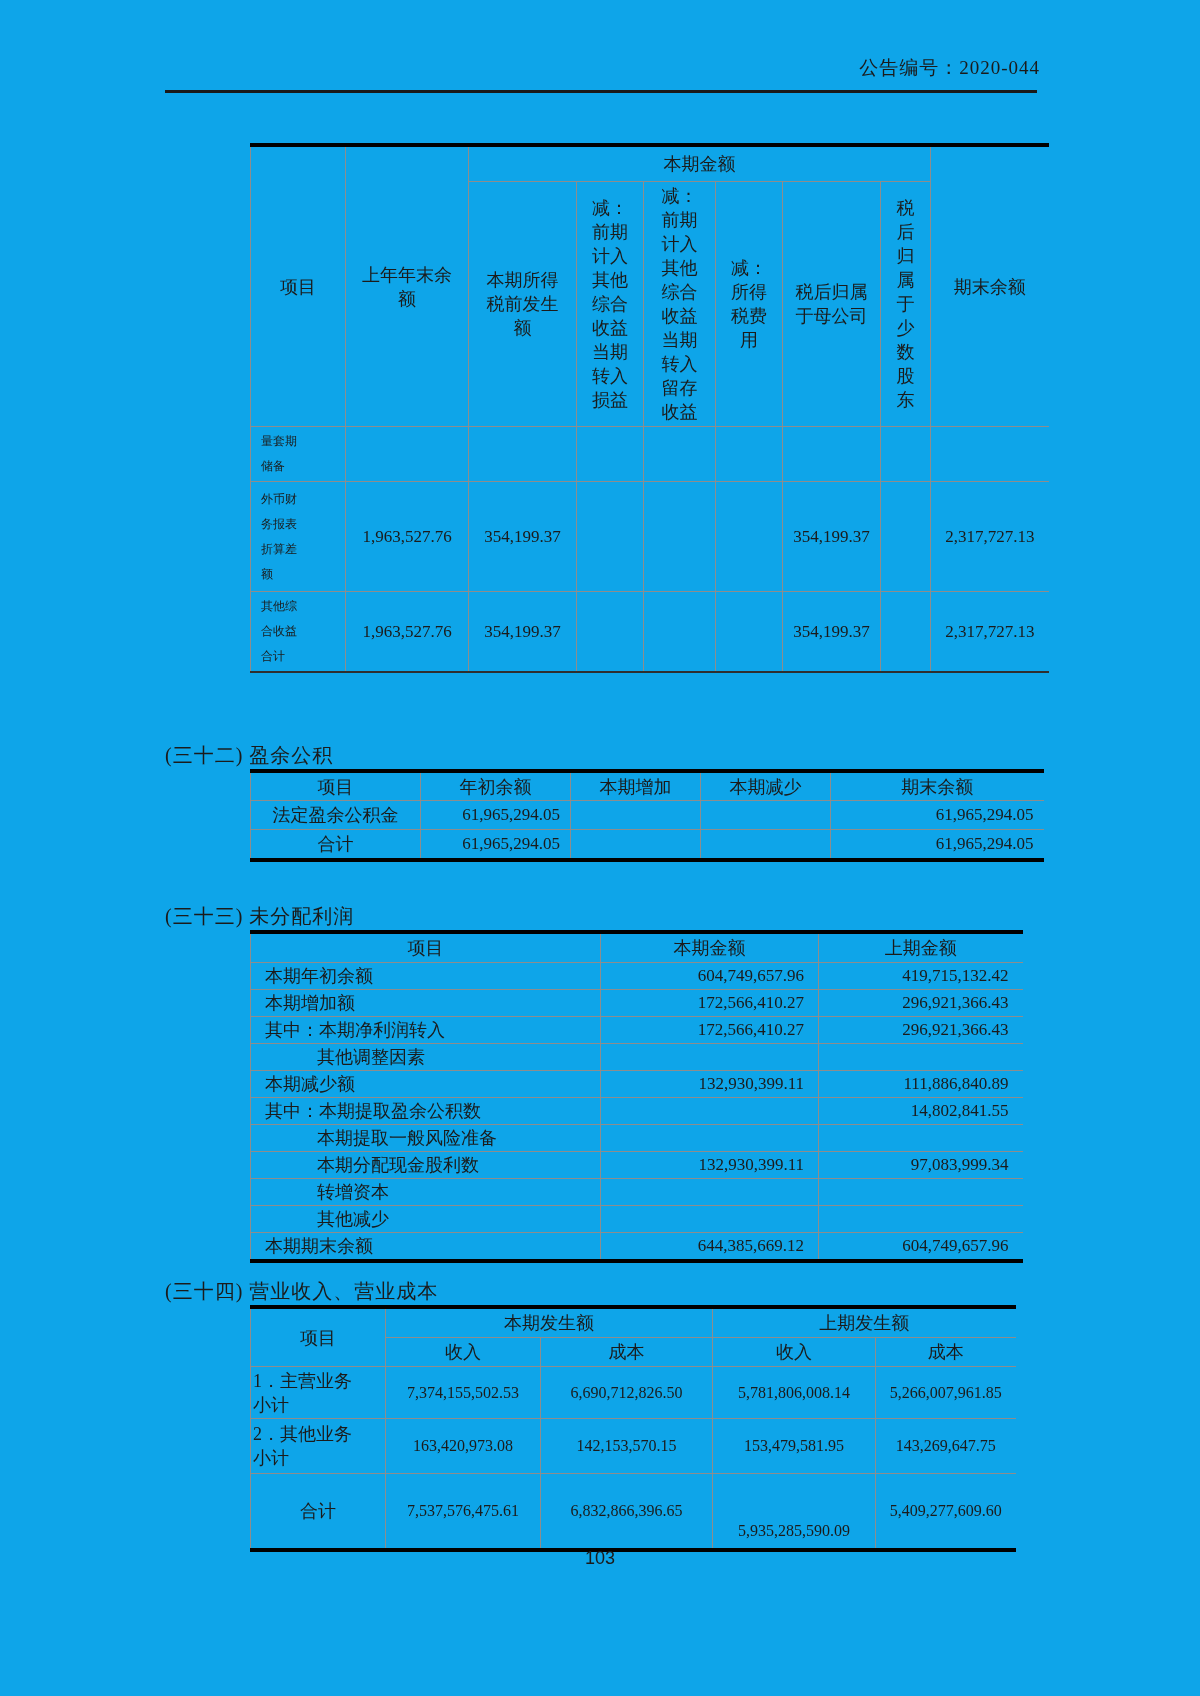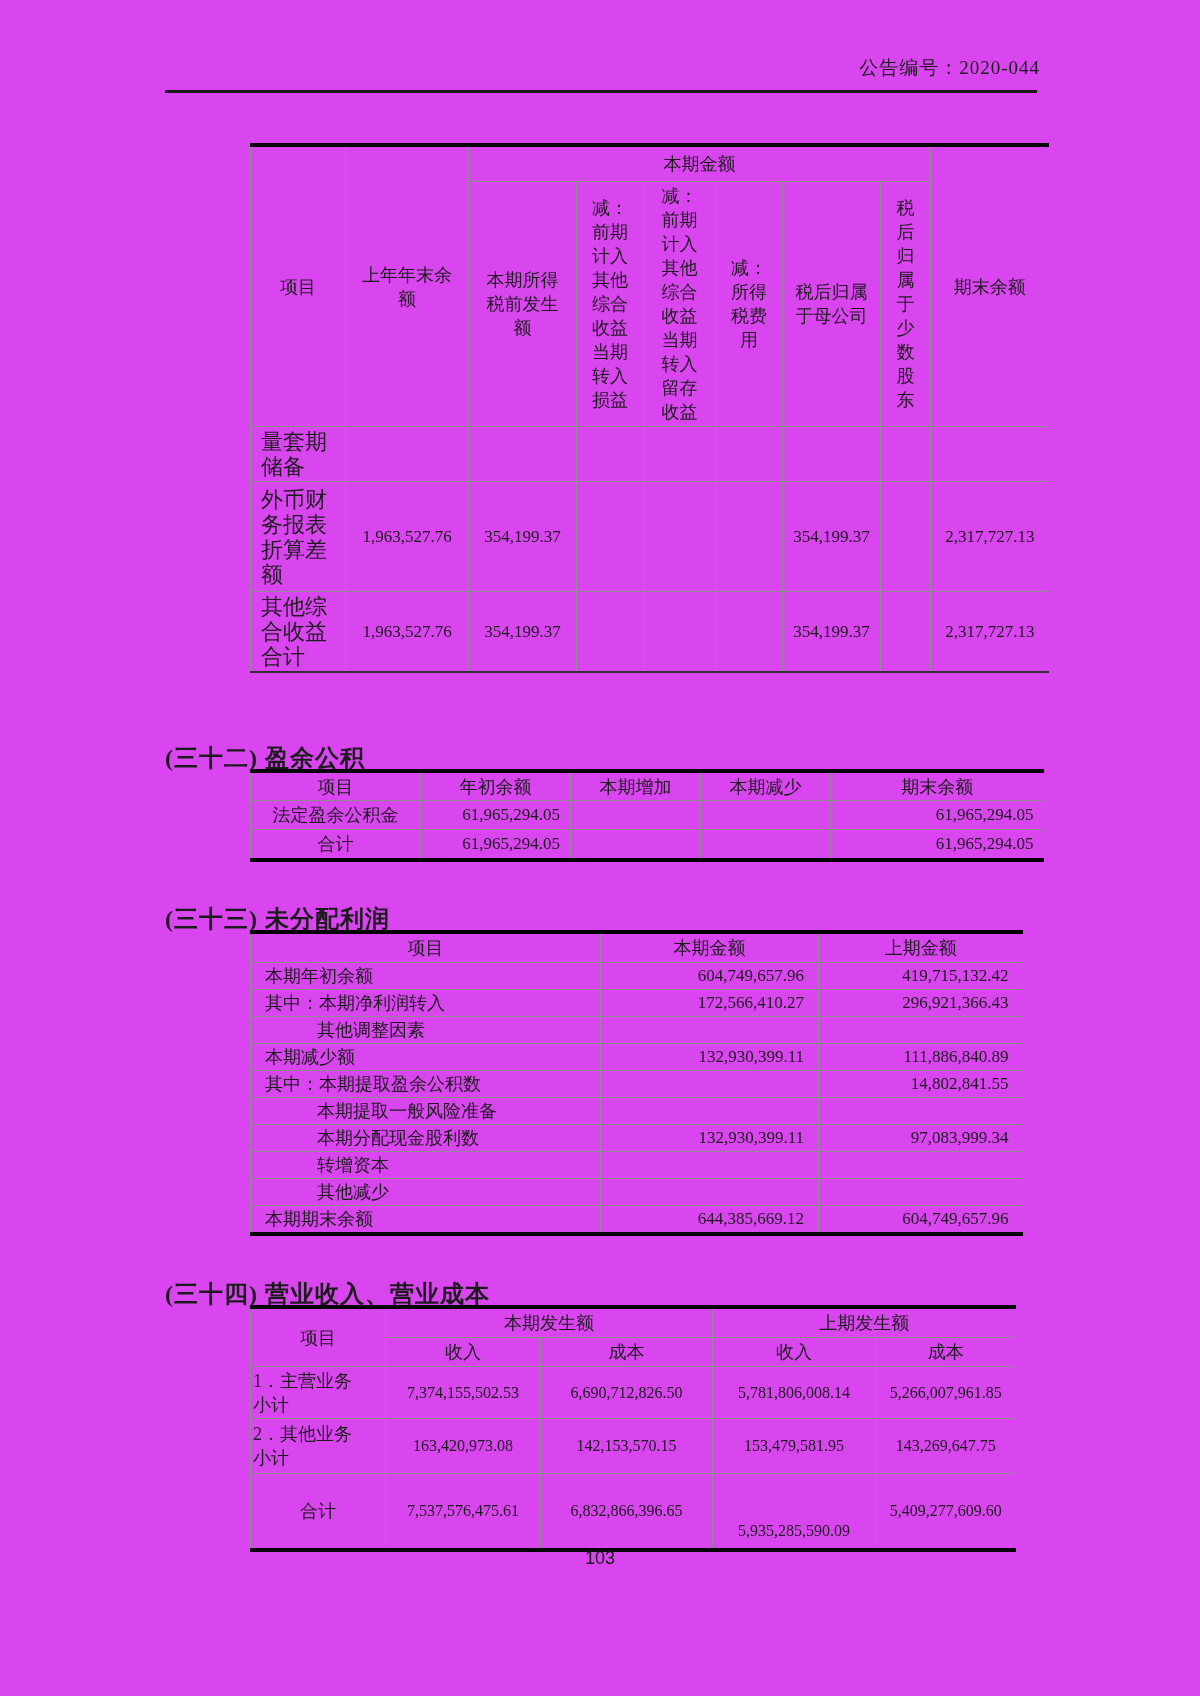--- a/index.html
+++ b/index.html
@@ -1,51 +1,51 @@
 <!DOCTYPE html>
 <html><head>
 <meta charset="utf-8">
 <style>
   html,body { margin:0; padding:0; background:#e8e8e8; }
   .page {
     position:relative; width:1200px; height:1696px; margin:0 auto;
-    background:#d946ef; color:#1b1b1b;
+    background:#0ea5e9; color:#1b1b1b;
     font-family:"Liberation Serif","DejaVu Serif",serif;
   }
   .notice-no {
     position:absolute; top:55px; right:160px;
     font-size:19px; letter-spacing:1px;
   }
   .head-rule {
     position:absolute; top:90px; left:165px; width:872px; height:3px;
     background:#1a1a1a;
   }
   .sec-h {
-    position:absolute; left:165px; font-size:24px; font-weight:bold;
+    position:absolute; left:165px; font-size:20px; font-weight:normal;
     letter-spacing:1px;
   }
   .h32 { top:742px; }
   .h33 { top:903px; }
   .h34 { top:1278px; }
 
   table { border-collapse:collapse; table-layout:fixed; position:absolute; }
   th, td {
     font-weight:normal; white-space:pre-line; overflow:hidden;
     border-left:1px solid #8d8d8d; border-bottom:1px solid #8d8d8d;
     vertical-align:middle;
   }
 
   
   .t1 { left:250px; top:143px; width:798px;
         border-top:4px solid #000; border-bottom:2px solid #2f2f2f; }
   .t1 th { text-align:center; font-size:18px; line-height:24px; padding:2px; }
   .t1 .span-h { height:30px; }
   .t1 tr.hdr2 th { height:232px; }
   .t1 td { font-size:17px; text-align:center; padding:2px; line-height:23px; }
-  .t1 td.lab { text-align:left; padding-left:10px; font-size:22px; line-height:25px; }
+  .t1 td.lab { text-align:left; padding-left:10px; font-size:12px; line-height:25px; }
   .t1 tr.r0 { height:51px; }
   .t1 tr.r1 { height:110px; }
   .t1 tr.r2 { height:67px; }
 
   
   .t32 { left:250px; top:769px; width:793px;
          border-top:4px solid #000; border-bottom:4px solid #000; }
   .t32 th { height:25px; font-size:18px; text-align:center; padding:1px 4px; }
   .t32 td { height:26px; font-size:17px; text-align:right; padding:1px 10px 1px 2px; }
   .t32 td.lab { text-align:center; font-size:18px; padding:1px 2px; }
@@ -236,20 +236,25 @@
         <th>上期金额</th>
       </tr>
     </thead>
     <tbody>
       <tr>
         <td class="lab">本期年初余额</td>
         <td>604,749,657.96</td>
         <td>419,715,132.42</td>
       </tr>
       <tr>
+        <td class="lab">本期增加额</td>
+        <td>172,566,410.27</td>
+        <td>296,921,366.43</td>
+      </tr>
+      <tr>
         <td class="lab">其中：本期净利润转入</td>
         <td>172,566,410.27</td>
         <td>296,921,366.43</td>
       </tr>
       <tr>
         <td class="lab ind">其他调整因素</td>
         <td></td>
         <td></td>
       </tr>
       <tr>

